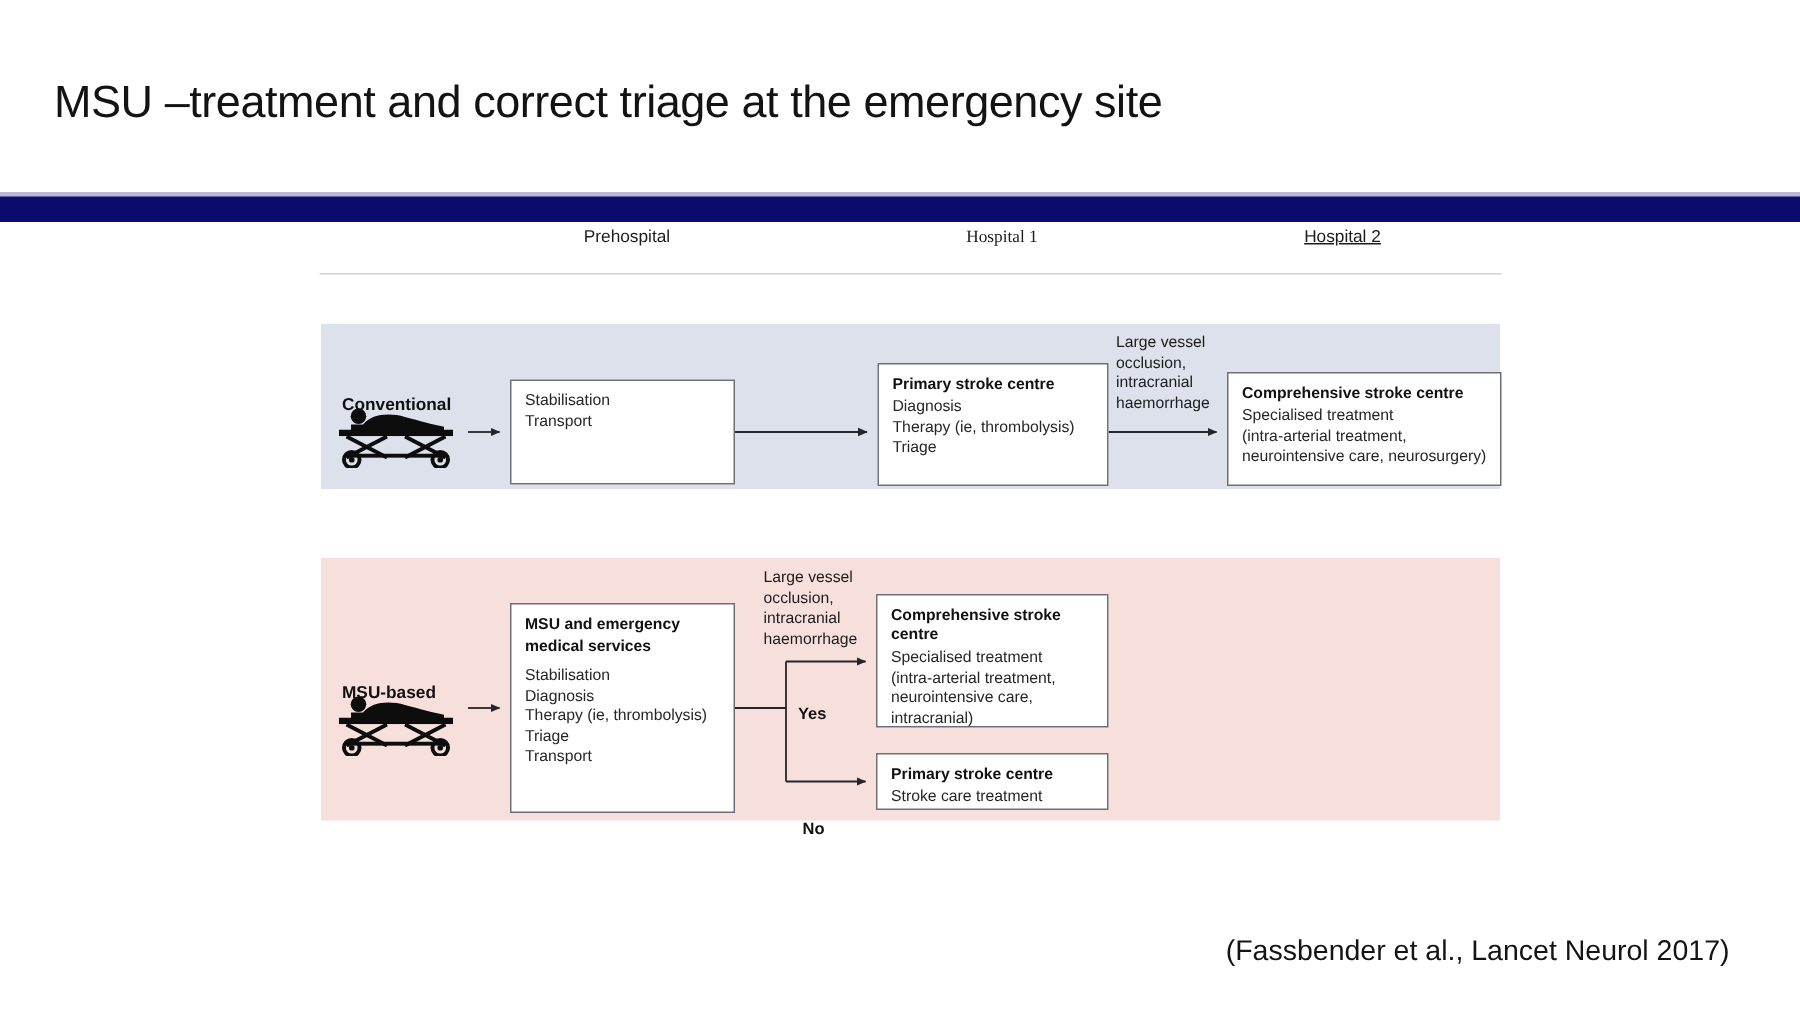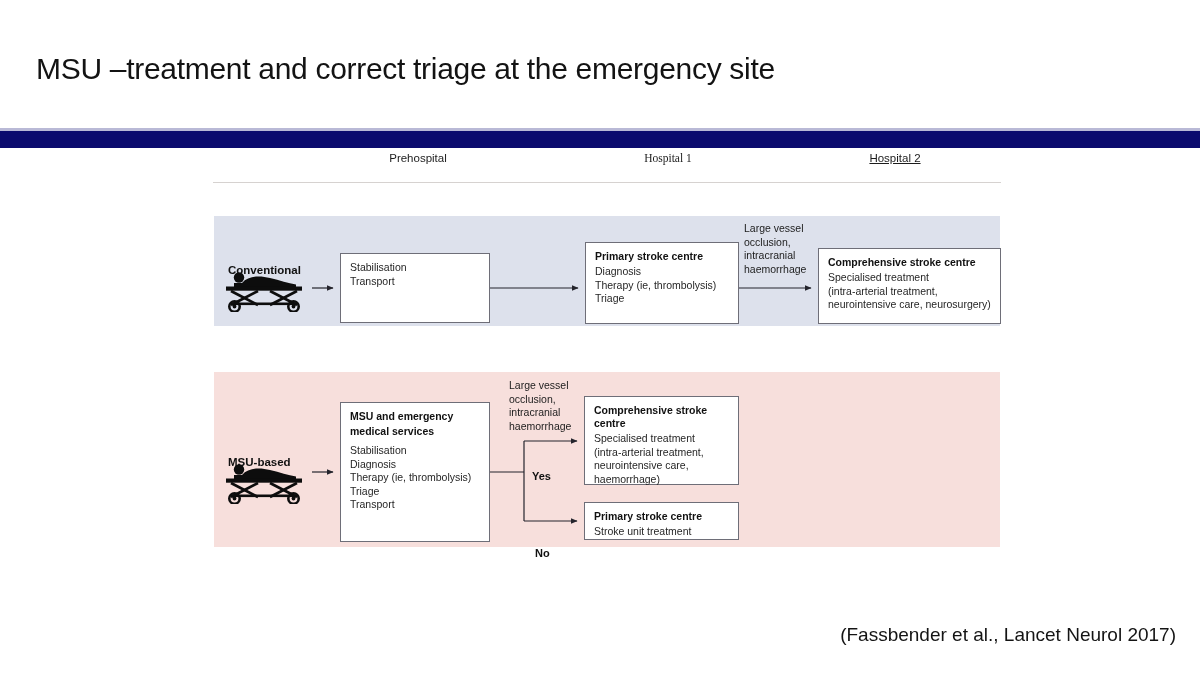--- a/index.html
+++ b/index.html
@@ -169,21 +169,21 @@
     left: 0;
     top: 0;
     width: 1200px;
     height: 420px;
     pointer-events: none;
   }
 
   
   #citation {
     position: absolute;
-    right: 24px;
+    right: 47px;
     top: 624px;
     font-size: 19px;
     color: #141414;
     white-space: nowrap;
   }
 </style>
 </head>
 <body>
 
 <div id="slide-title">MSU –treatment and correct triage at the emergency site</div>
@@ -290,26 +290,26 @@
     <div class="bline">Therapy (ie, thrombolysis)</div>
     <div class="bline">Triage</div>
     <div class="bline">Transport</div>
   </div>
 
   <div class="fbox" id="box-csc-2">
     <div class="btitle">Comprehensive stroke centre</div>
     <div class="bline">Specialised treatment</div>
     <div class="bline">(intra-arterial treatment,</div>
     <div class="bline">neurointensive care,</div>
-    <div class="bline">haemorrhage)</div>
+    <div class="bline">intracranial)</div>
   </div>
 
   <div class="fbox" id="box-psc-2">
     <div class="btitle">Primary stroke centre</div>
-    <div class="bline">Stroke unit treatment</div>
+    <div class="bline">Stroke care treatment</div>
   </div>
 
   <div class="arrow-caption" id="caption-lvo-1">
     <div>Large vessel</div>
     <div>occlusion,</div>
     <div>intracranial</div>
     <div>haemorrhage</div>
   </div>
 
   <div class="arrow-caption" id="caption-lvo-2">

